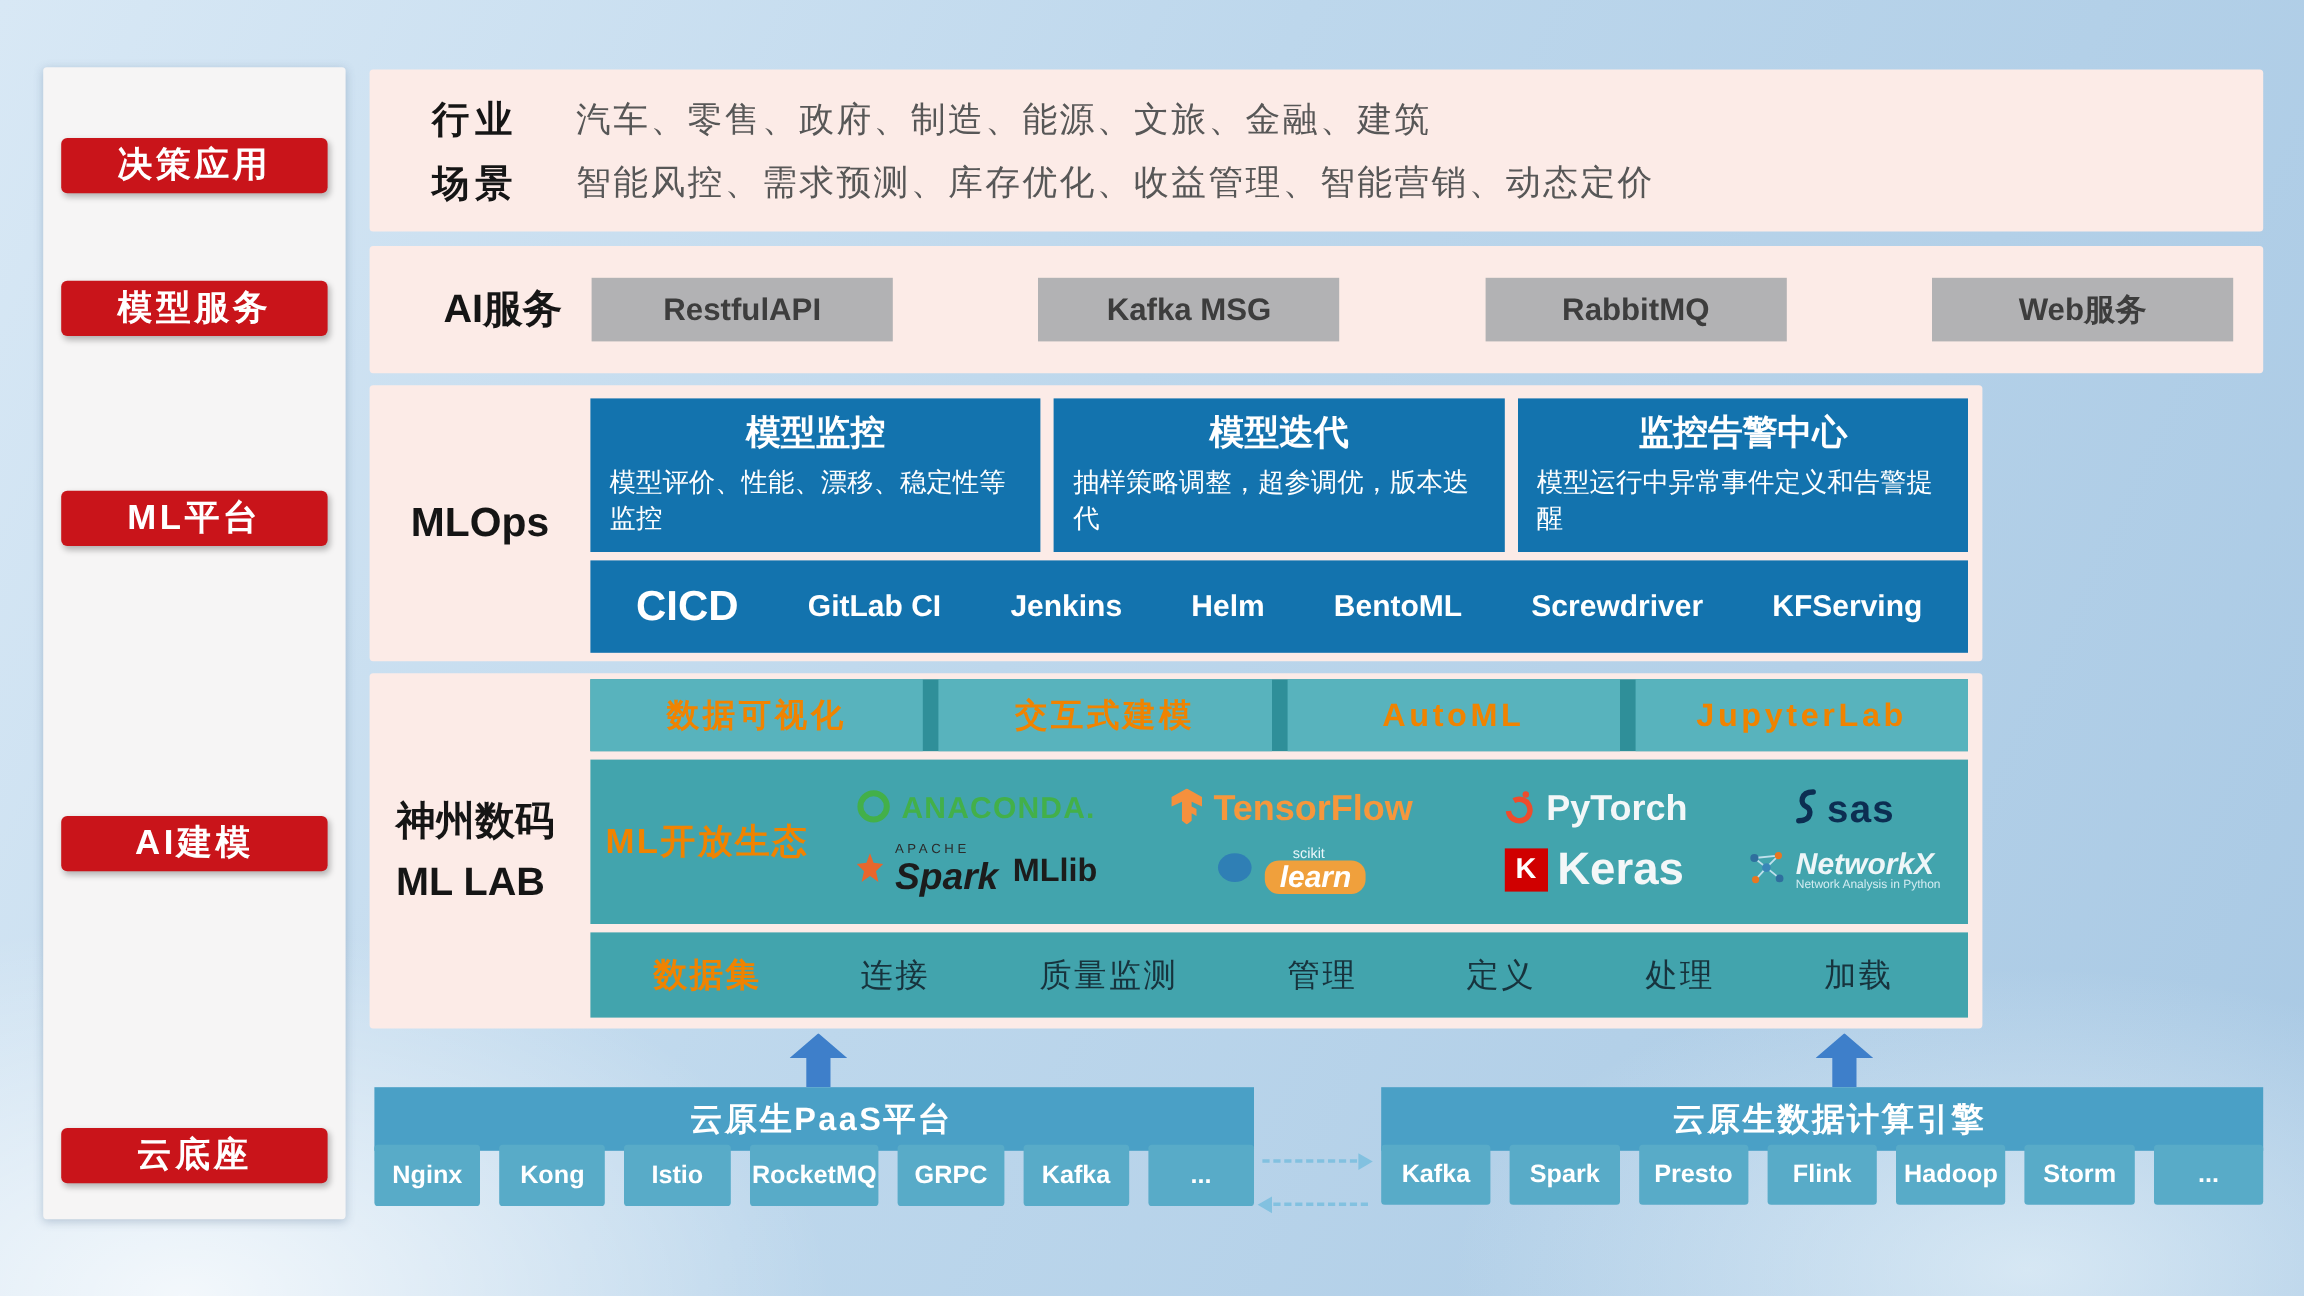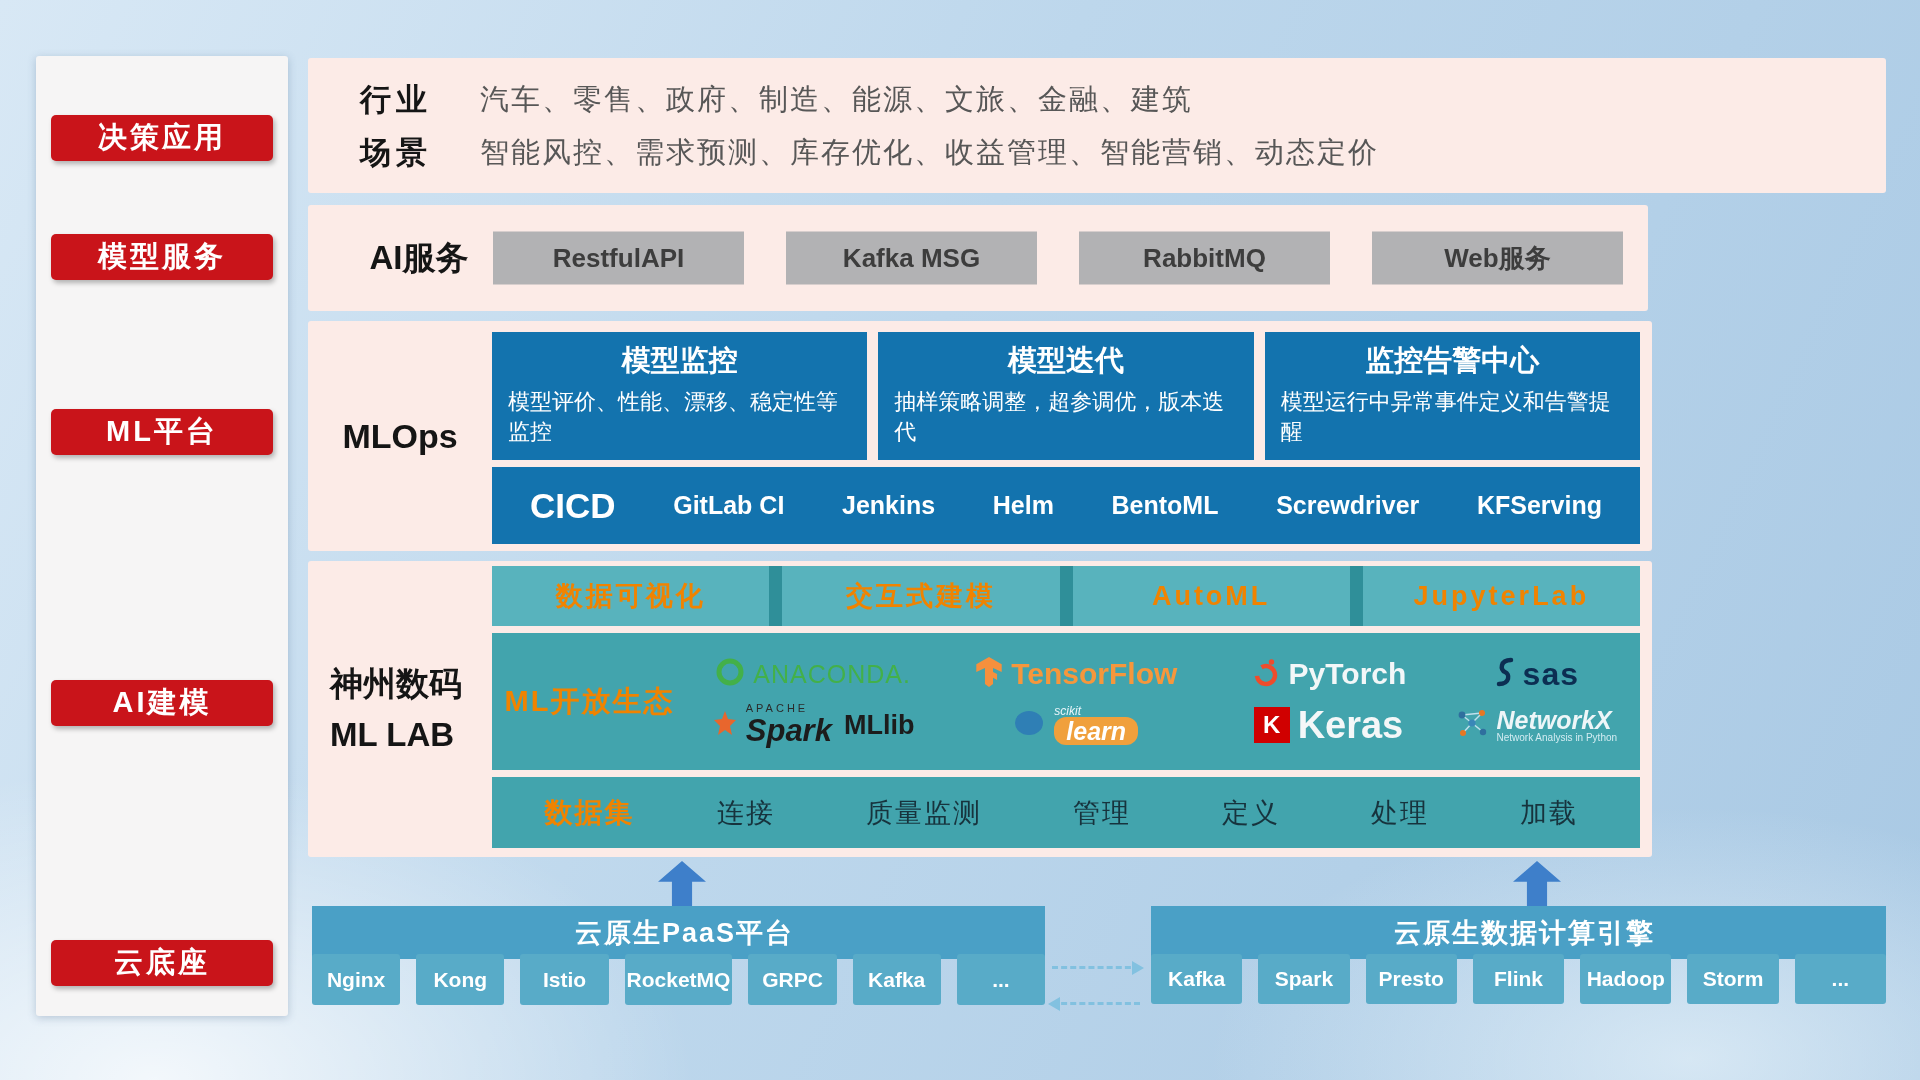--- a/index.html
+++ b/index.html
@@ -14,21 +14,21 @@
   
   .sidebar { position:absolute; left:36px; top:56px; width:252px; height:960px;
     background:#f6f5f5; border-radius:3px; box-shadow:0 2px 8px rgba(70,100,135,.3); }
   .side-btn { position:absolute; left:15px; width:222px; height:46px; background:#c9141a;
     color:#fff; font-size:29px; font-weight:bold; letter-spacing:3px;
     display:flex; align-items:center; justify-content:center; border-radius:5px;
     box-shadow:2px 3px 5px rgba(0,0,0,.28); }
   
   .pink { position:absolute; background:#fcebe7; border-radius:3px; }
   #row-industry { left:308px; top:58px;  width:1578px; height:135px; }
-  #row-aiservice{ left:308px; top:205px; width:1340px; height:106px; }
+  #row-aiservice{ left:308px; top:205px; width:1578px; height:106px; }
   #row-mlops    { left:308px; top:321px; width:1344px; height:230px; }
   #panel-monitor{ left:1662px; top:321px; width:224px; height:536px; }
   #row-mllab    { left:308px; top:561px; width:1344px; height:296px; }
   
   .ind-wrap { position:absolute; inset:0; padding:16px 30px 14px 52px;
     display:flex; flex-direction:column; justify-content:space-around; }
   .ind-line { display:flex; align-items:center; }
   .ind-label { width:120px; font-size:31px; font-weight:bold; color:#151515; letter-spacing:5px; }
   .ind-value { font-size:29px; color:#575757; letter-spacing:2px; }
   
@@ -64,29 +64,29 @@
     font-size:33px; font-weight:bold; color:#151515; line-height:1.55; }
   .mllab-content { position:absolute; left:184px; top:5px; width:1148px; }
   .tools-row { height:60px; display:flex; gap:13px; background:#2f8f99; margin-bottom:7px; }
   .tool-btn { flex:1; background:#58b3bd; color:#f08300; font-weight:bold; font-size:27px;
     display:flex; align-items:center; justify-content:center; letter-spacing:3px; }
   .eco-area { height:137px; background:#42a4ad; margin-bottom:7px; display:flex; align-items:center; }
   .eco-label { width:195px; text-align:center; color:#f08300; font-size:29px; font-weight:bold; letter-spacing:2px; }
   .eco-grid { flex:1; display:grid; grid-template-columns:1.15fr 1.25fr 1.05fr .85fr;
     row-gap:10px; align-items:center; padding-right:10px; }
   .logo { display:flex; align-items:center; justify-content:center; gap:8px; }
-  .anaconda-text { color:#43b049; font-weight:normal; font-size:25px; letter-spacing:1px; }
+  .anaconda-text { color:#43b049; font-weight:bold; font-size:25px; letter-spacing:1px; }
   .tf-text { color:#f6973c; font-weight:bold; font-size:30px; }
   .pt-text { color:#f3f7f8; font-weight:bold; font-size:30px; }
   .sas-text { color:#0c2e52; font-weight:bold; font-size:32px; letter-spacing:1px; }
   .stack { display:flex; flex-direction:column; line-height:1.05; }
   .spark-apache { font-size:11px; color:#2b2b2b; letter-spacing:3px; }
   .spark-word { font-size:31px; font-weight:bold; font-style:italic; color:#1c1c1c; }
   .mllib-text { font-size:27px; font-weight:bold; color:#1c1c1c; margin-left:4px; }
-  .sk-top { font-size:12px; color:#eaf6fa; margin-left:0;font-style:italic; }
+  .sk-top { font-size:12px; color:#eaf6fa; margin-left:23px; }
   .sk-word { font-size:25px; font-style:italic; font-weight:bold; color:#fff;
     background:#f0a03c; padding:1px 12px; border-radius:12px; }
   .keras-box { width:36px; height:36px; background:#d00000; color:#fff; font-weight:bold;
     font-size:24px; display:flex; align-items:center; justify-content:center; }
   .keras-text { color:#f4f7f8; font-weight:bold; font-size:38px; }
   .nx-word { color:#eef6f8; font-weight:bold; font-size:25px;font-style:italic; }
   .nx-sub { font-size:10px; color:#d3ecf2; }
   .dataset-row { height:71px; background:#42a4ad; display:flex; align-items:center; }
   .ds-label { width:195px; text-align:center; color:#f08300; font-size:28px; font-weight:bold; letter-spacing:2px; }
   .ds-items { flex:1; display:flex; justify-content:space-between; padding:0 62px 0 30px;

